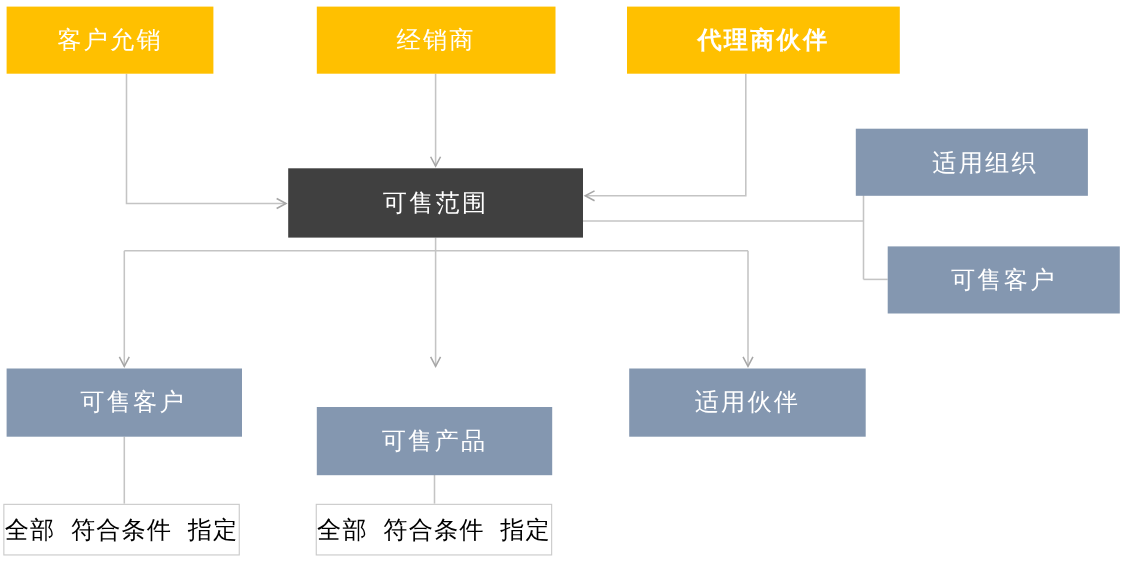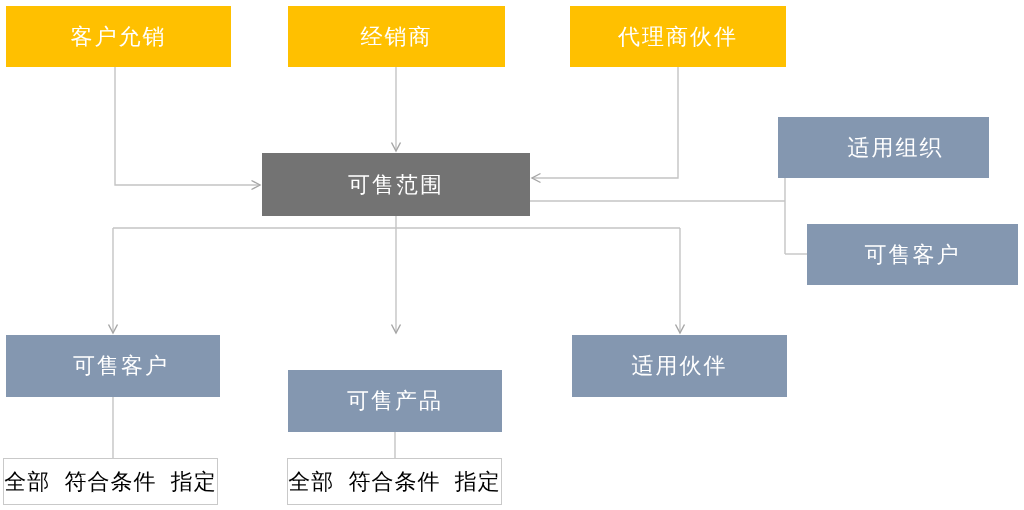--- a/index.html
+++ b/index.html
@@ -21,21 +21,21 @@
     display: flex;
     align-items: center;
     justify-content: center;
     color: #ffffff;
     font-size: 22px;
     letter-spacing: 2px;
     text-align: center;
     box-sizing: border-box;
   }
   .yellow { background: #FFC000; }
-  .orange { background: #737373; text-align: center; }
+  .orange { background: #404040; text-align: center; }
   .blue   { background: #8497B0; }
   .option-box {
     position: absolute;
     background: #ffffff;
     border: 1px solid #C9C9C9;
     color: #000000;
     font-size: 22px;
     letter-spacing: 1px;
     display: flex;
     align-items: center;
@@ -70,27 +70,27 @@
     <polyline points="396,216 396,228"></polyline>
     <polyline points="113,228 680,228"></polyline>
     <polyline points="113,228 113,333" marker-end="url(#arrow)"></polyline>
     <polyline points="396,228 396,333" marker-end="url(#arrow)"></polyline>
     <polyline points="680,228 680,333" marker-end="url(#arrow)"></polyline>
 
     <polyline points="113,397 113,458"></polyline>
     <polyline points="395,397 395,458"></polyline>
   </svg>
 
-  <div class="box yellow" style="left:6px; top:6px; width:225px; height:61px;text-align:center;">
+  <div class="box yellow" style="left:6px; top:6px; width:188px; height:61px;text-align:center;">
     <span>客户允销</span>
   </div>
   <div class="box yellow" style="left:288px; top:6px; width:217px; height:61px;">
     <span>经销商</span>
   </div>
-  <div class="box yellow" style="left:570px; top:6px; width:216px; height:61px;">
+  <div class="box yellow" style="left:570px; top:6px; width:248px; height:61px;font-weight:bold;">
     <span>代理商伙伴</span>
   </div>
 
   <div class="box orange" style="left:262px; top:153px; width:268px; height:63px;">
     <span>可售范围</span>
   </div>
 
   <div class="box blue" style="left:778px; top:117px; width:211px; height:61px;padding-left:24px;">
     <span>适用组织</span>
   </div>

